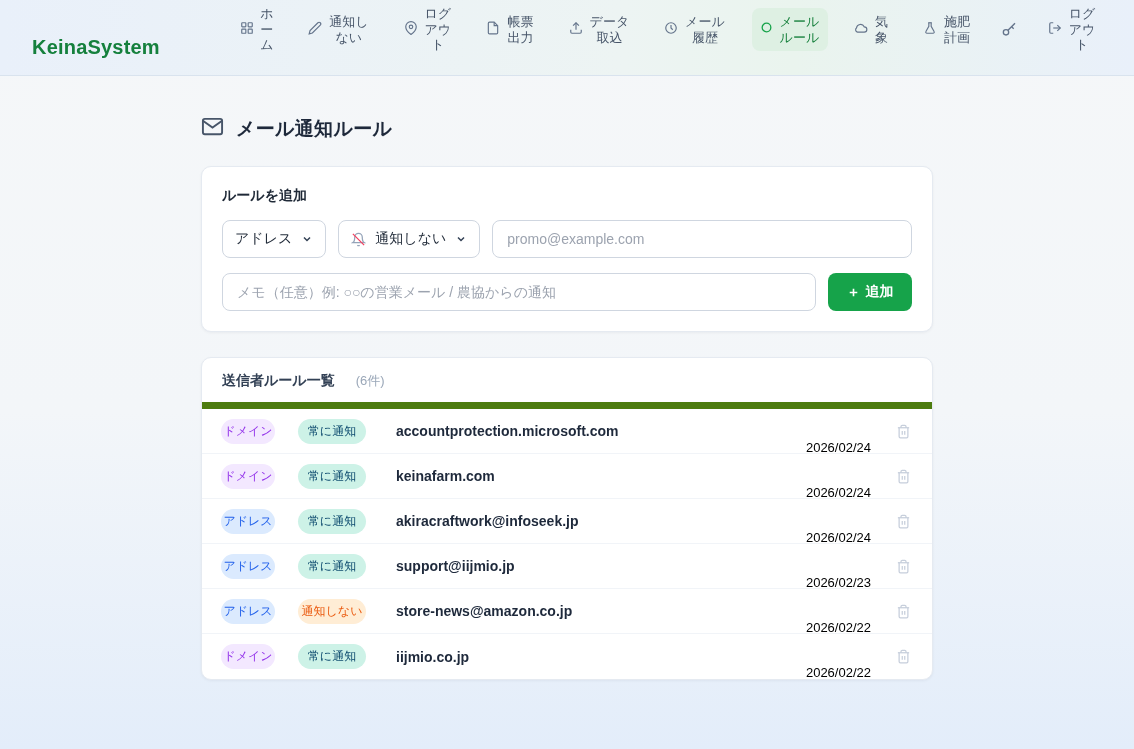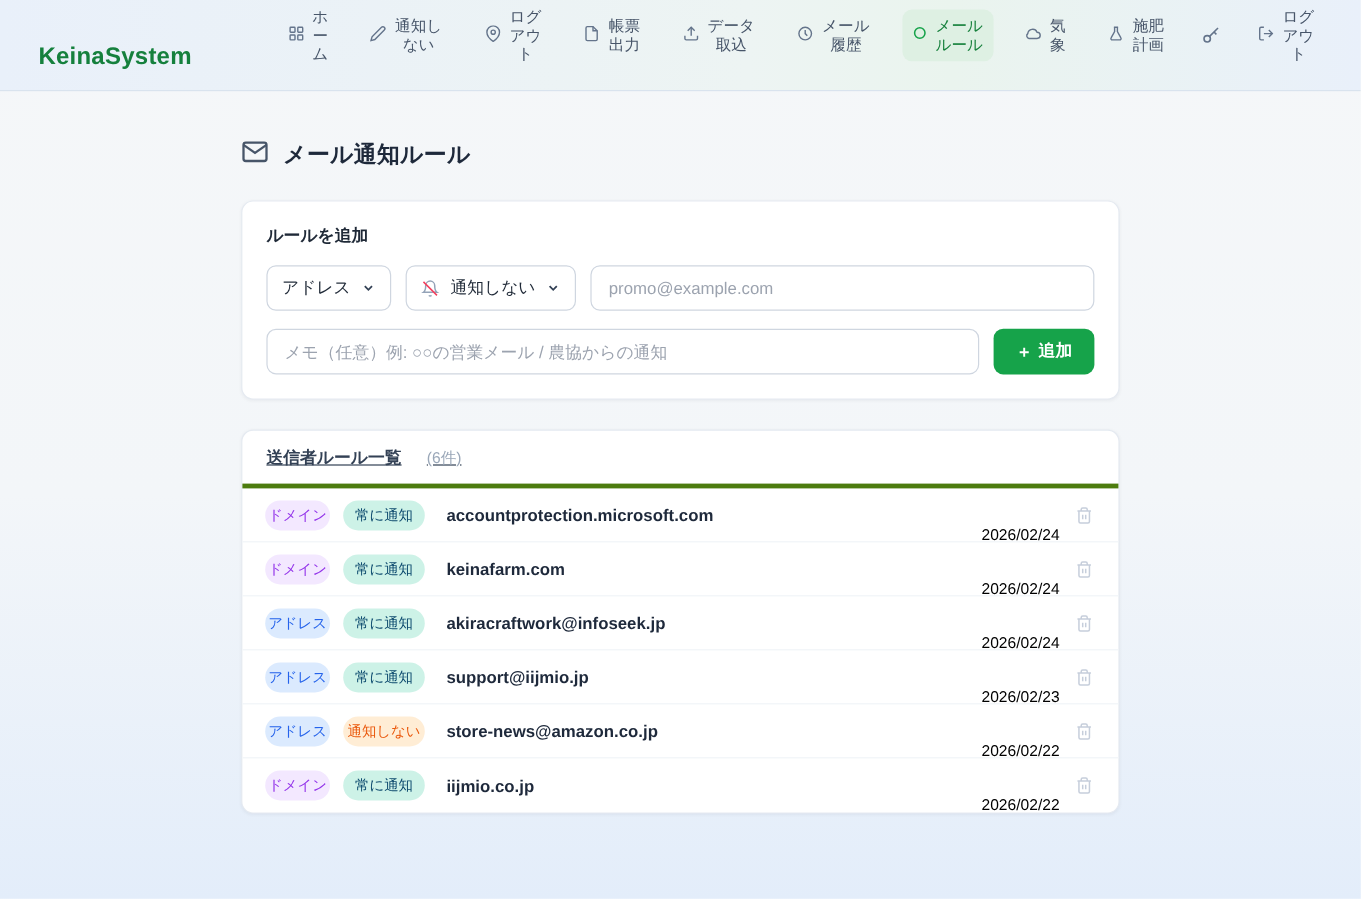--- a/index.html
+++ b/index.html
@@ -58,27 +58,26 @@
   .txt-input::placeholder { color:#9ca3af; }
   .btn-add {
     width:84px; height:38px; border:none; border-radius:8px;
     background:#16a34a; color:#fff; font-size:14px; font-weight:700;
     display:flex; align-items:center; justify-content:center; gap:6px; cursor:pointer;
     font-family:"Liberation Sans","DejaVu Sans",sans-serif;
   }
   
   .list-head {
     display:flex; align-items:flex-end; padding:14px 20px 12px 20px;
-    border-bottom:4px solid #4d7c0f;
-    text-decoration:underline;
+    border-bottom:7px solid #4d7c0f;
   }
   .list-title { font-size:14px; font-weight:700; color:#334155; }
   .list-count { font-size:13px; color:#9aa7b8; margin-left:21px; }
   .rule-row {
-    display:flex; align-items:center; gap:11px;
+    display:flex; align-items:center; gap:23px;
     height:45px; padding:0 19px;
     border-bottom:1px solid #f1f4f8;
   }
   .rule-row:last-child { border-bottom:none; }
   .badge {
     font-size:12px; border-radius:999px; padding:4px 0;
     text-align:center; flex:0 0 auto;
   }
   .badge-type { width:54px; }
   .badge-action { width:68px; }

